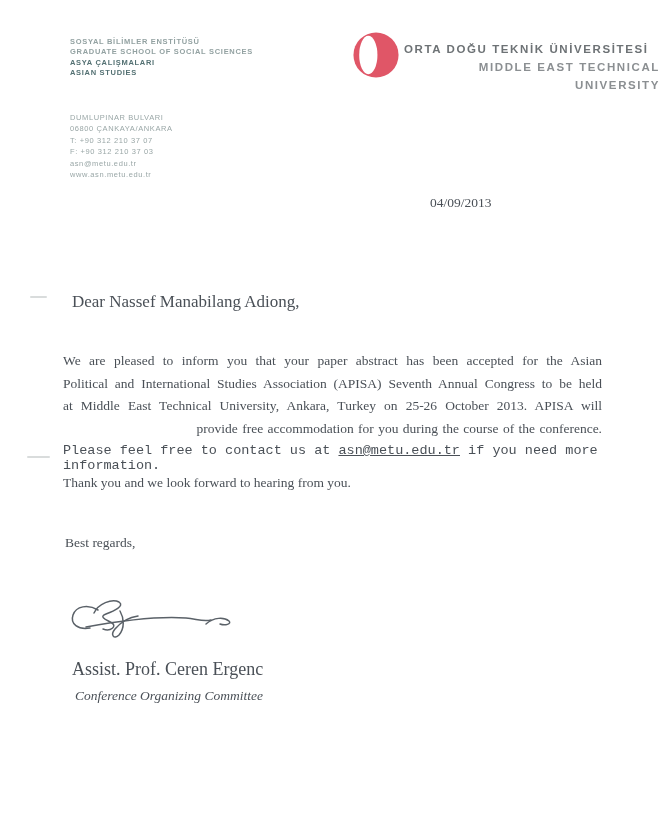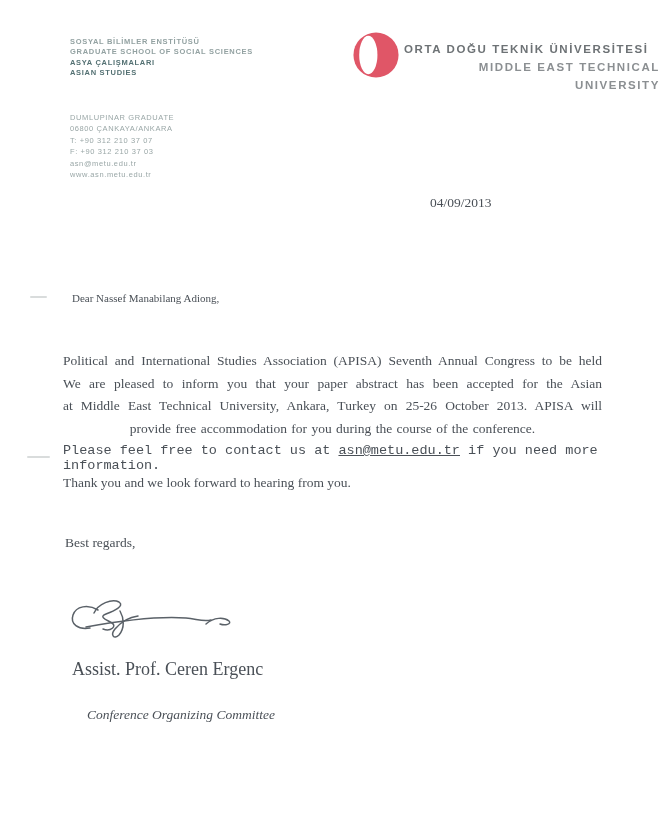--- a/index.html
+++ b/index.html
@@ -41,40 +41,40 @@
     font-family: "Liberation Sans", sans-serif;
     font-size: 7.5px; letter-spacing: 0.6px; line-height: 11.4px;
     font-weight: 400; color: #9aa7a7;
   }
 
   
   .date-line {
     position: absolute; left: 430px; top: 195px; width: 156px;
     font-size: 13.5px; text-align: left;
   }
-  .salutation { position: absolute; left: 72px; top: 292px; font-size: 11px; }
+  .salutation { position: absolute; left: 72px; top: 292px; font-size: 17px; }
 
   .par1 {
     position: absolute; left: 63px; top: 350px; width: 539px;
     font-size: 13.5px; line-height: 22.6px;
     word-spacing: 1px;
   }
   .jline { text-align: justify; text-align-last: justify; }
-  .jline-last { text-align: center; }
+  .jline-last { text-align: right; }
 
   .par2 { position: absolute; left: 63px; top: 443px; font-size: 13.5px; font-family: Liberation Mono, monospace; }
   .par2 .email { text-decoration: underline; }
   .par3 { position: absolute; left: 63px; top: 475px; font-size: 13.5px; }
 
   .closing { position: absolute; left: 65px; top: 535px; font-size: 13.5px; }
 
   .signature { position: absolute; left: 64px; top: 596px; width: 178px; height: 48px; }
 
   .signer-name { position: absolute; left: 64px; top: 659px; font-size: 18px; margin-left: 8px; }
-  .signer-role { position: absolute; left: 87px; top: 688px; font-size: 13.5px; font-style: italic; margin-top: 19px; }
+  .signer-role { position: absolute; left: 75px; top: 688px; font-size: 13.5px; font-style: italic; }
 
   
   .margin-mark { position: absolute; background: #d9dcdc; border-radius: 1px; }
   .mark-1 { left: 30px; top: 296px; width: 17px; height: 2px; }
   .mark-2 { left: 27px; top: 456px; width: 23px; height: 2px; }
 </style>
 </head>
 <body>
 
 <div class="page">
@@ -92,38 +92,38 @@
       <ellipse cx="34" cy="50" rx="19" ry="40" fill="#ffffff"></ellipse>
     </svg>
   </div>
 
   <div class="univ-block">
     <div class="univ-tr">ORTA DOĞU TEKNİK ÜNİVERSİTESİ</div>
     <div class="univ-en">MIDDLE EAST TECHNICAL UNIVERSITY</div>
   </div>
 
   <div class="contact-block">
-    <div>DUMLUPINAR GRADUATE</div>
+    <div>DUMLUPINAR BULVARI</div>
     <div>06800 ÇANKAYA/ANKARA</div>
     <div>T: +90 312 210 37 07</div>
     <div>F: +90 312 210 37 03</div>
     <div>asn@metu.edu.tr</div>
     <div>www.asn.metu.edu.tr</div>
   </div>
 
   <div class="date-line">04/09/2013</div>
 
   <div class="margin-mark mark-1"></div>
   <div class="margin-mark mark-2"></div>
 
   <div class="salutation">Dear Nassef Manabilang Adiong,</div>
 
   <div class="par1">
+    <div class="jline">We are pleased to inform you that your paper abstract has been accepted for the Asian</div>
     <div class="jline">Political and International Studies Association (APISA) Seventh Annual Congress to be held</div>
-    <div class="jline">We are pleased to inform you that your paper abstract has been accepted for the Asian</div>
     <div class="jline">at Middle East Technical University, Ankara, Turkey on 25-26 October 2013. APISA will</div>
     <div class="jline-last">provide free accommodation for you during the course of the conference.</div>
   </div>
 
   <div class="par2"><span>Please feel free to contact us at </span><span class="email">asn@metu.edu.tr</span><span> if you need more information.</span></div>
 
   <div class="par3">Thank you and we look forward to hearing from you.</div>
 
   <div class="closing">Best regards,</div>
 

